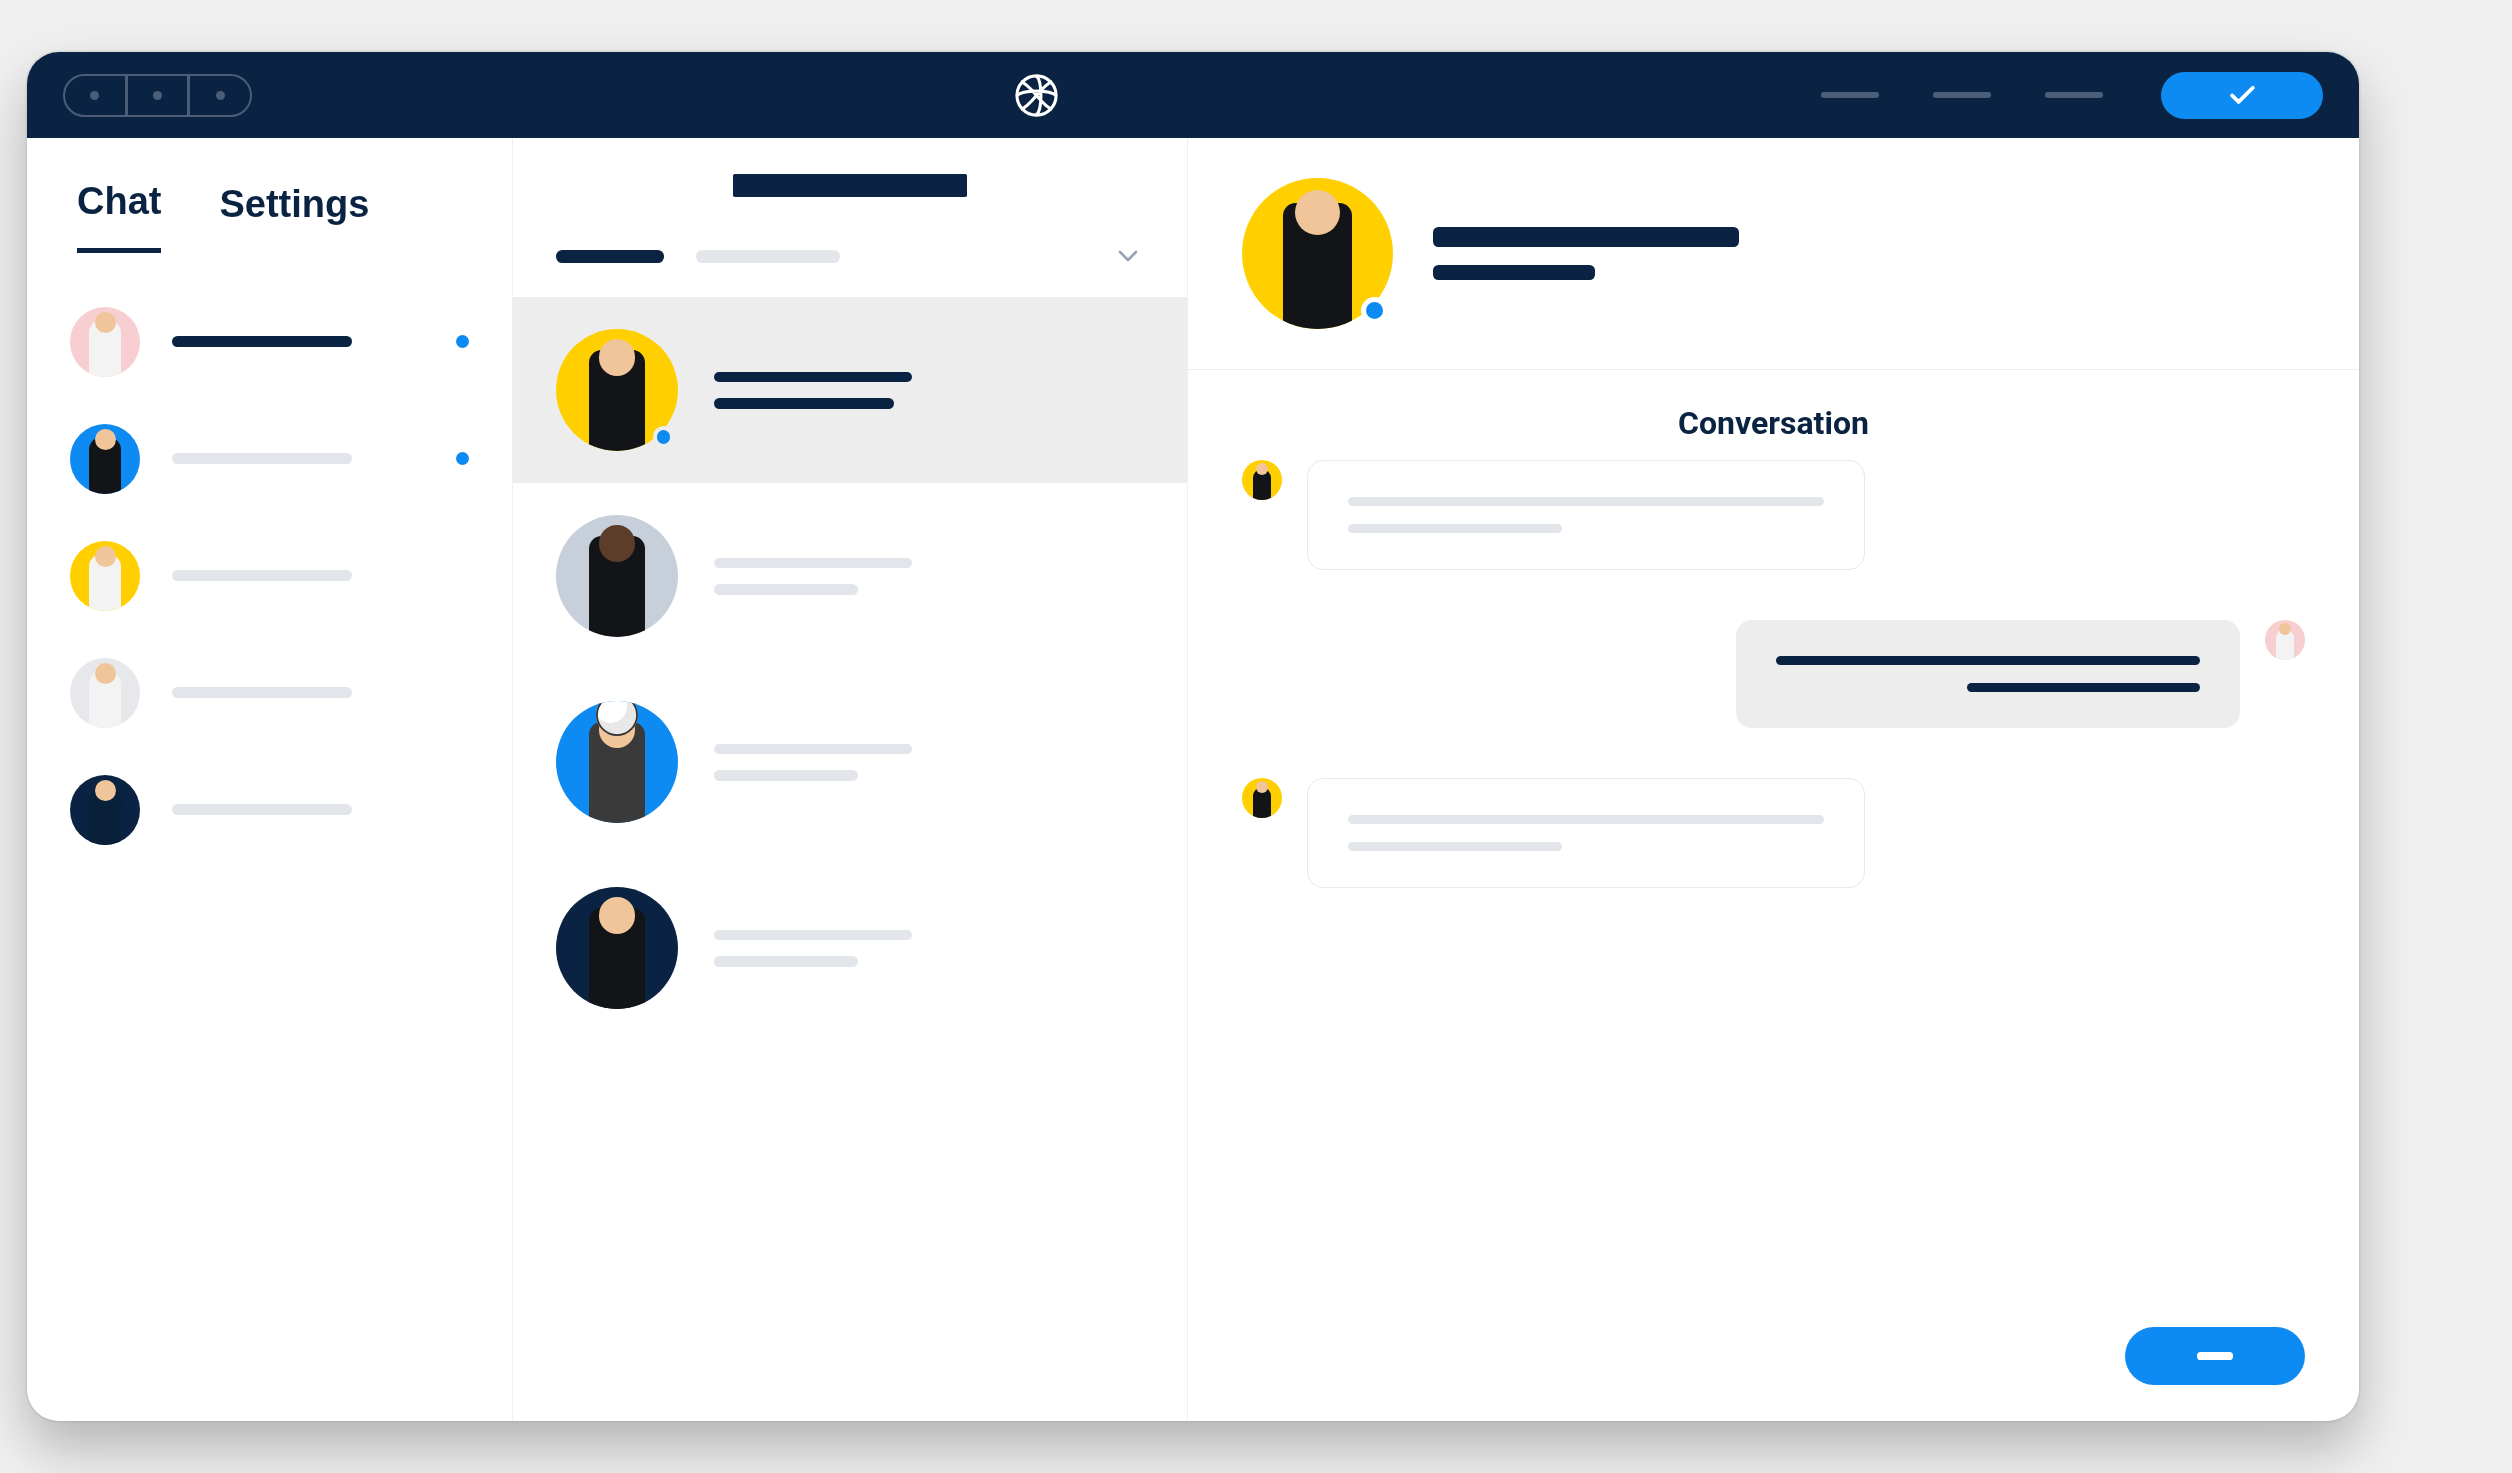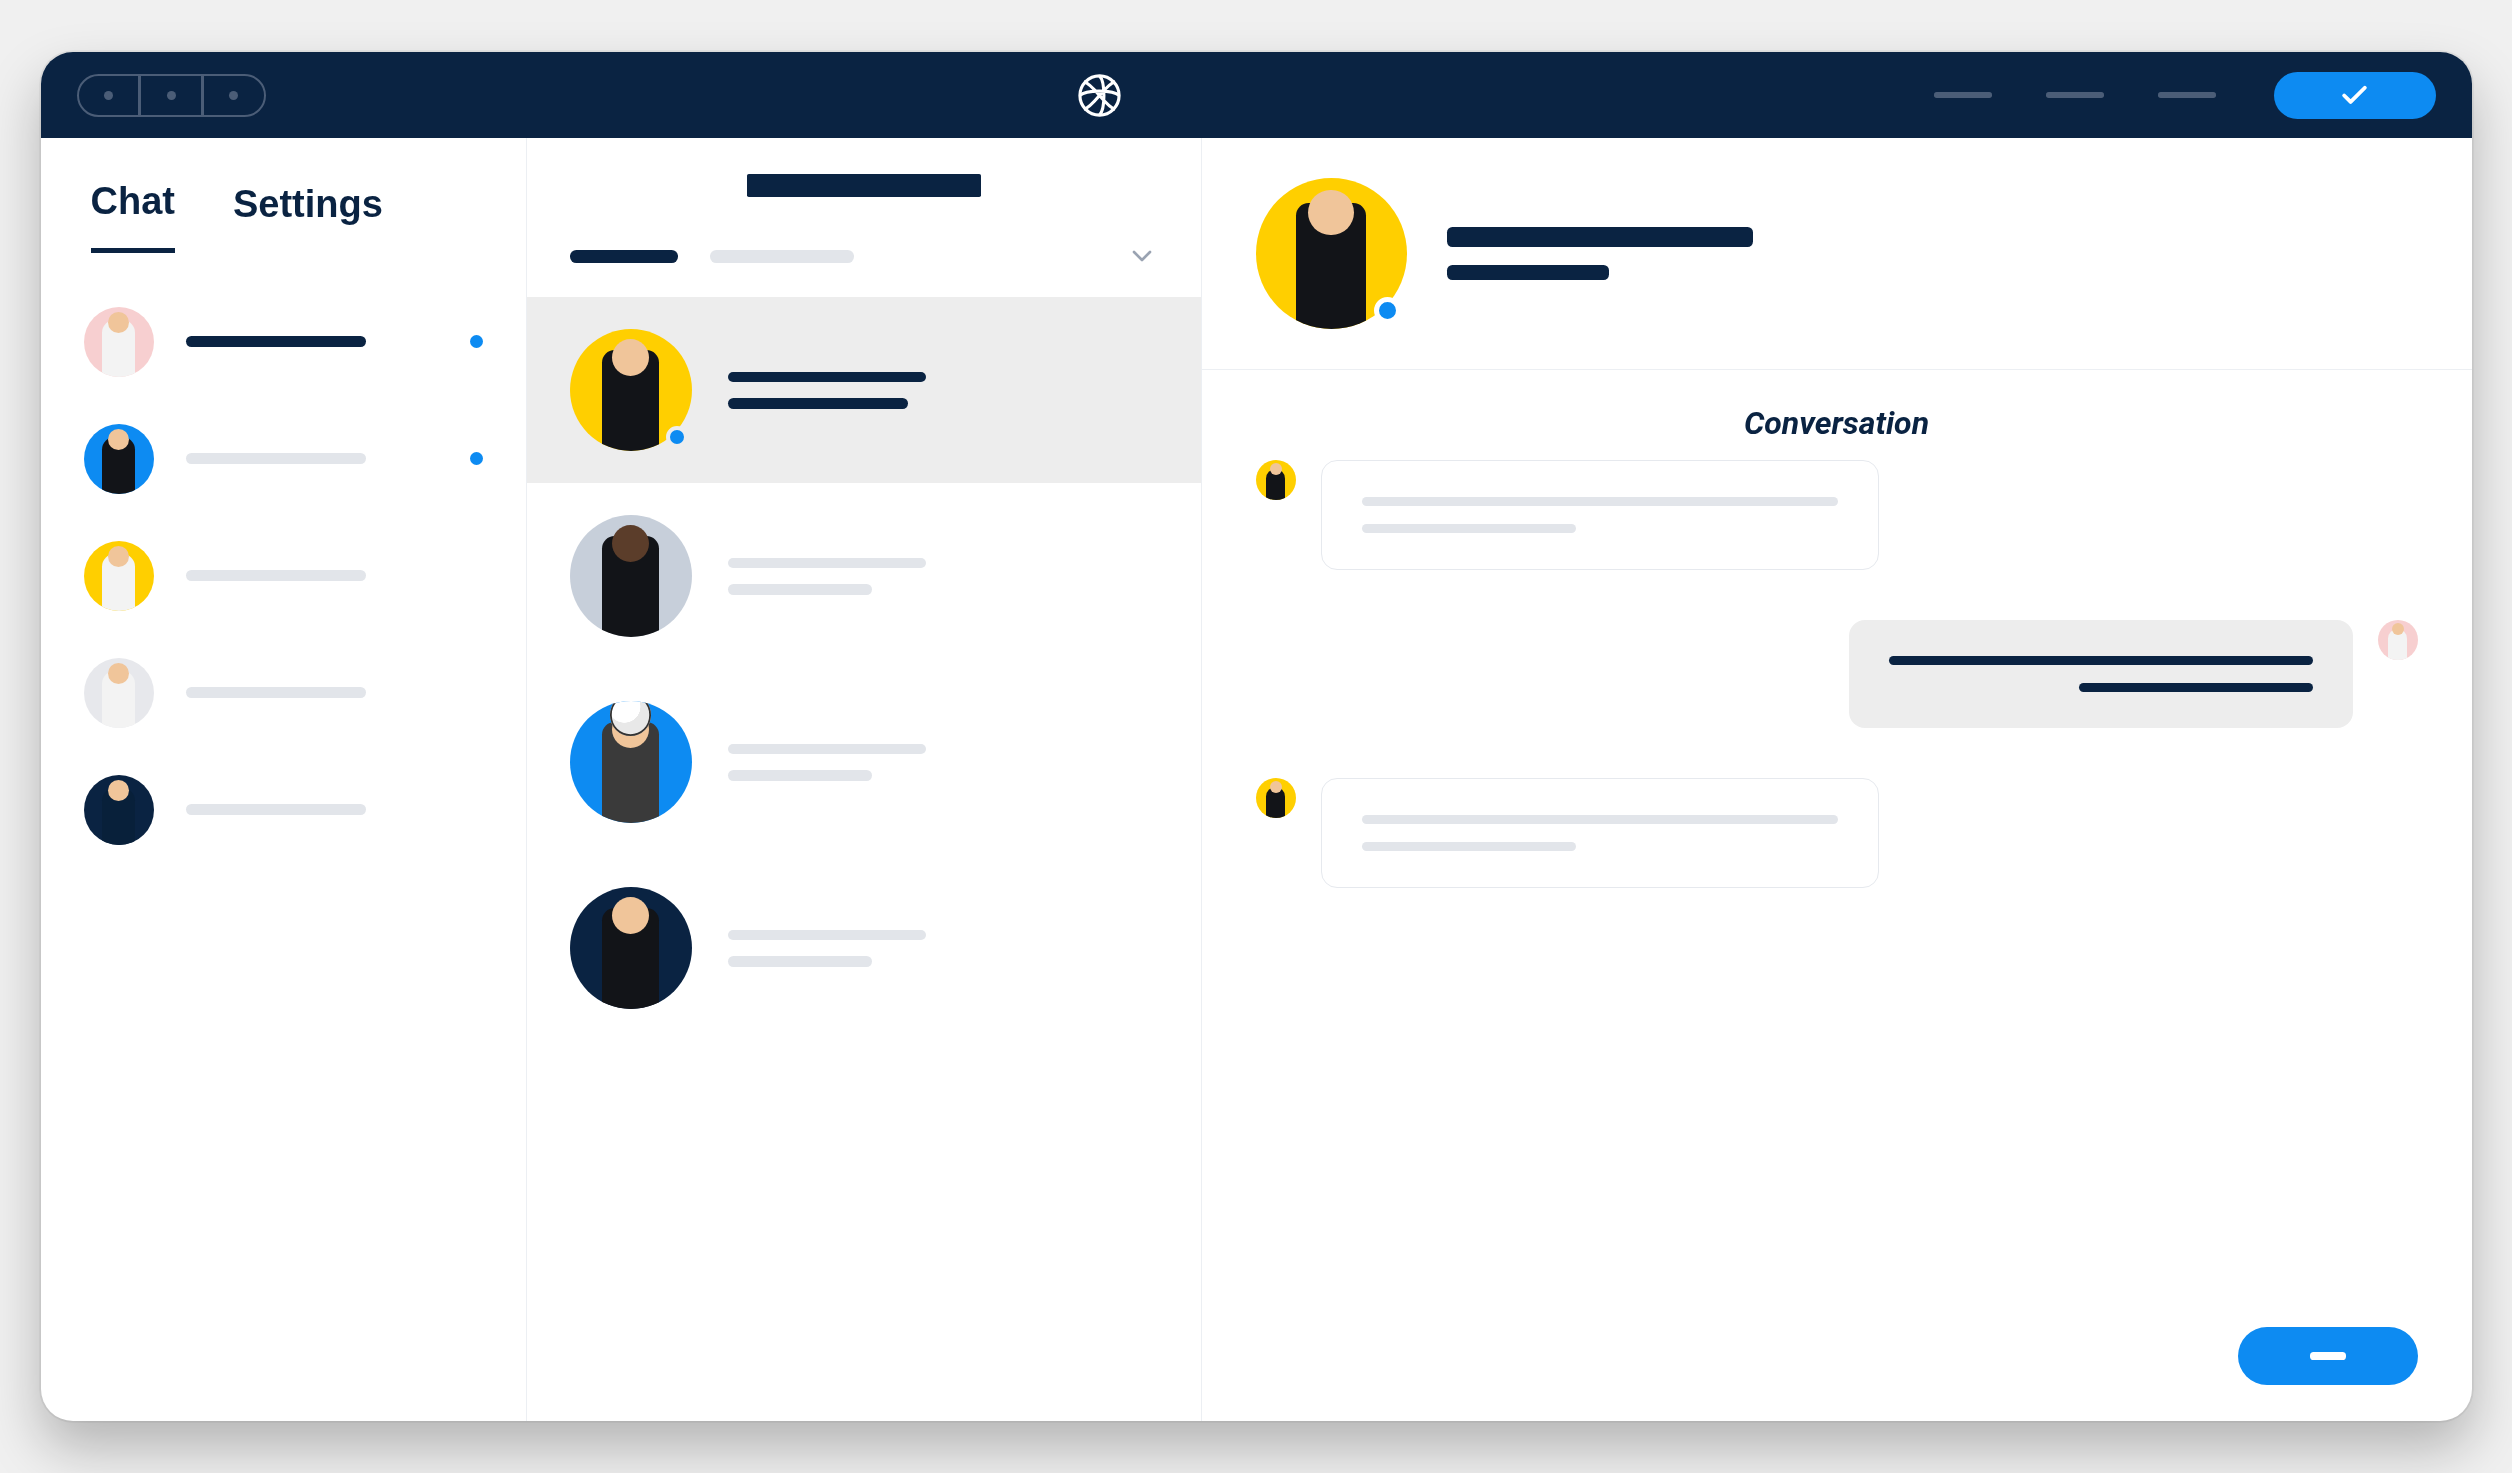--- a/index.html
+++ b/index.html
@@ -1,21 +1,22 @@
 <!DOCTYPE html>
 <html style="font-size:14.4px"><head>
 <meta charset="utf-8">
 <style>
 * { box-sizing: border-box; margin: 0; padding: 0; }
 html, body { width: 100%; height: 100%; font-family: -apple-system, BlinkMacSystemFont, "Segoe UI", Roboto, Helvetica, Arial, sans-serif; background: #f0f0f0; }
 
 .stage {
-  width: 2512px; height: 1473px;
+  width: 2332px; height: 1473px;
   display: flex; align-items: center; justify-content: center;
   transform-origin: top left;
+  margin-left: 27px;
 }
 
 .device {
   width: 2431px; height: 1369px;
   background: #ffffff;
   border-radius: 32px;
   box-shadow: 0 27px 54px rgba(0,0,0,.25), 0 0 0 1.8px rgba(0,0,0,.05);
   overflow: hidden;
   display: flex; flex-direction: column;
   position: relative;
@@ -105,21 +106,21 @@
 .thread-item .av-wrap { position: relative; }
 .thread-item .presence {
   position: absolute; right: 3.6px; bottom: 3.6px;
   width: 21.6px; height: 21.6px; border-radius: 900px; background: #0d8bf2;
   border: 4.5px solid #ededed;
 }
 .thread-lines { display: flex; flex-direction: column; gap: 16px; }
 
 
 .conv {
-  flex: 1; display: flex; flex-direction: column; min-width: 0; font-style: italic;
+  flex: 1; display: flex; flex-direction: column; min-width: 0;
 }
 .conv-header {
   display: flex; align-items: center; gap: 40px;
   padding: 40px 54px; border-bottom: 1.4px solid #eceff3;
 }
 .conv-header .av-wrap { position: relative; }
 .conv-header .presence {
   position: absolute; right: 5.4px; bottom: 5.4px;
   width: 27px; height: 27px; border-radius: 900px; background: #0d8bf2;
   border: 5.4px solid #fff;

